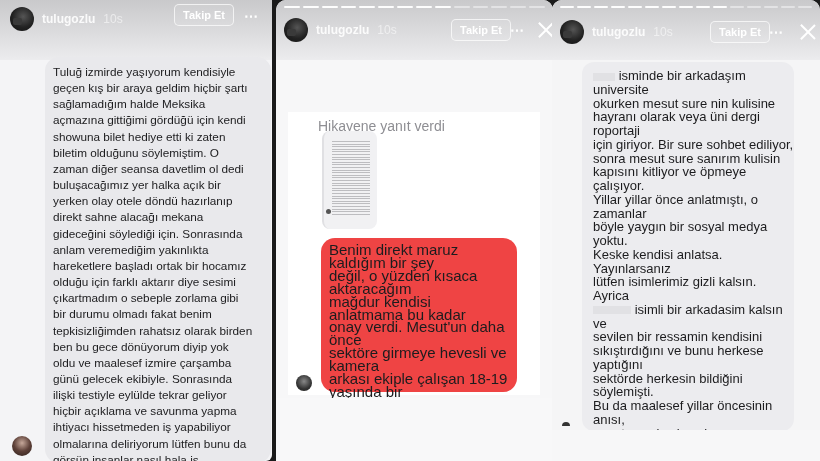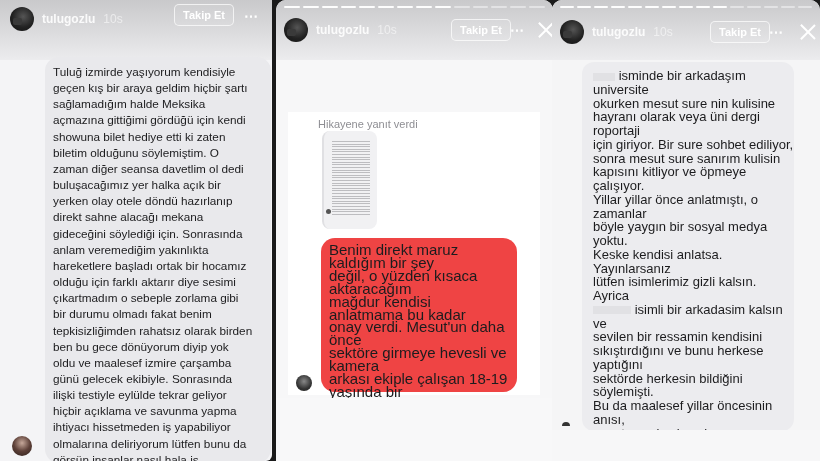--- a/index.html
+++ b/index.html
@@ -39,21 +39,21 @@
   #p1 .more { left: 244px; top: 8px; }
   #p1 .bubble { left: 45px; top: 57px; width: 226px; height: 406px; padding: 7px 8px 0 8px; font-size: 11.75px; line-height: 16.15px; }
   #p1 .sm-avatar { left: 12px; top: 436px; background: radial-gradient(circle at 50% 35%, #c6a89a 0%, #5d4038 50%, #2b1e1a 100%); }
 
   
   #p2 .hdr { top: 15px; padding-left: 8px; }
   #p2 .follow { left: 175px; top: 19px; }
   #p2 .more { left: 234px; top: 22px; }
   #p2 .close { left: 262px; top: 22px; }
   .reply-card { position: absolute; left: 12px; top: 112px; width: 252px; height: 283px; background: #ffffff; }
-  .reply-label { position: absolute; left: 42px; top: 118px; font-size: 11px; color: #8e8e93; }
+  .reply-label { position: absolute; left: 42px; top: 118px; font-size: 14px; color: #8e8e93; }
   .mini-story { position: absolute; left: 46px; top: 131px; width: 55px; height: 98px; background: #f1f1f3; border-radius: 8px; border-left: 2px solid #e0e0e3; }
   .mini-text { position: absolute; left: 8px; top: 10px; width: 38px; height: 74px;
     background: repeating-linear-gradient(to bottom, #9a9a9e 0px, #9a9a9e 1px, transparent 1px, transparent 2.6px); opacity: 0.6; }
   .mini-av { position: absolute; left: 2px; top: 78px; width: 5px; height: 5px; border-radius: 50%; background: #555; }
   #p2 .bubble { left: 45px; top: 238px; width: 196px; height: 154px; padding: 6px 8px; font-size: 15px; line-height: 12.9px; background: #ef4444; }
   #p2 .sm-avatar { left: 20px; top: 375px; width: 16px; height: 16px; background: radial-gradient(circle at 50% 40%, #888 0%, #333 60%, #222 100%); }
   .compose { position: absolute; left: 0; right: 0; top: 398px; bottom: 0; background: #f8f8f9; }
 
   
   #p3 .hdr { top: 17px; padding-left: 8px; }

